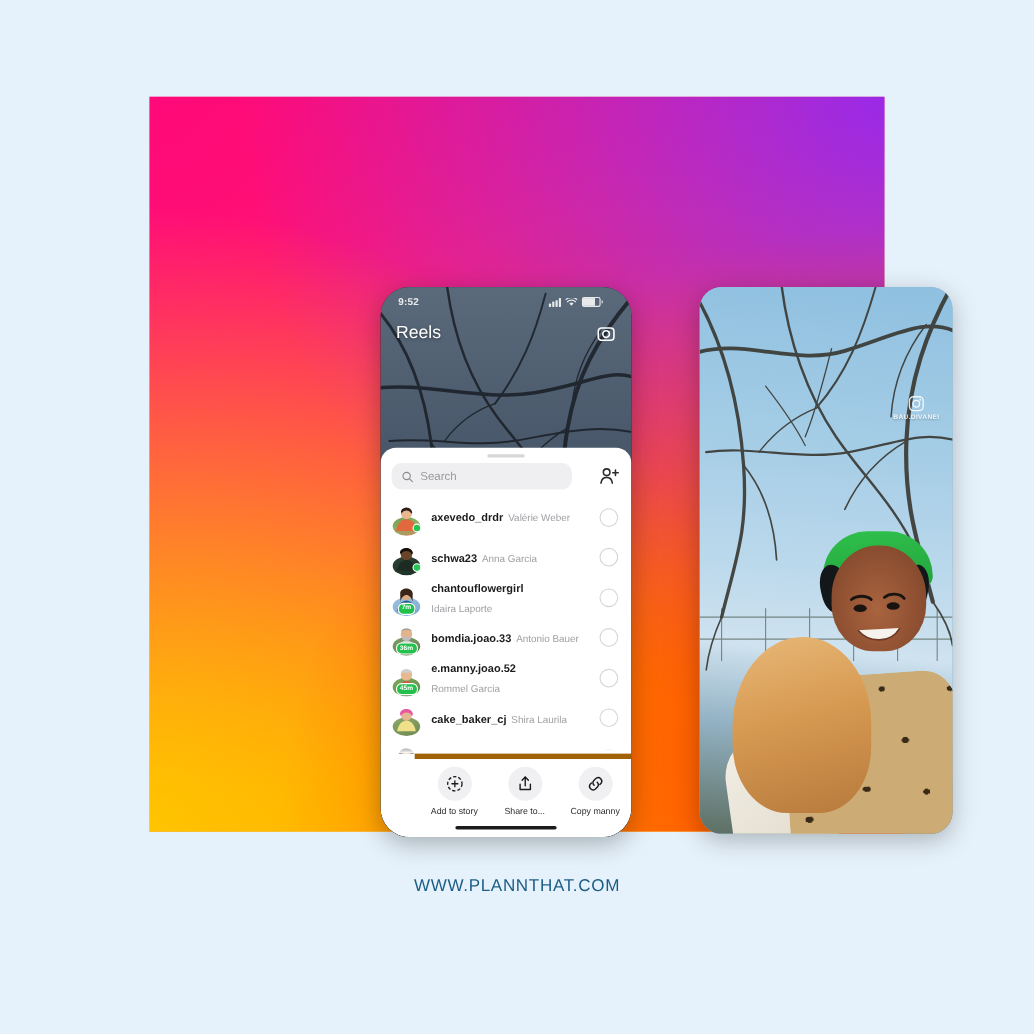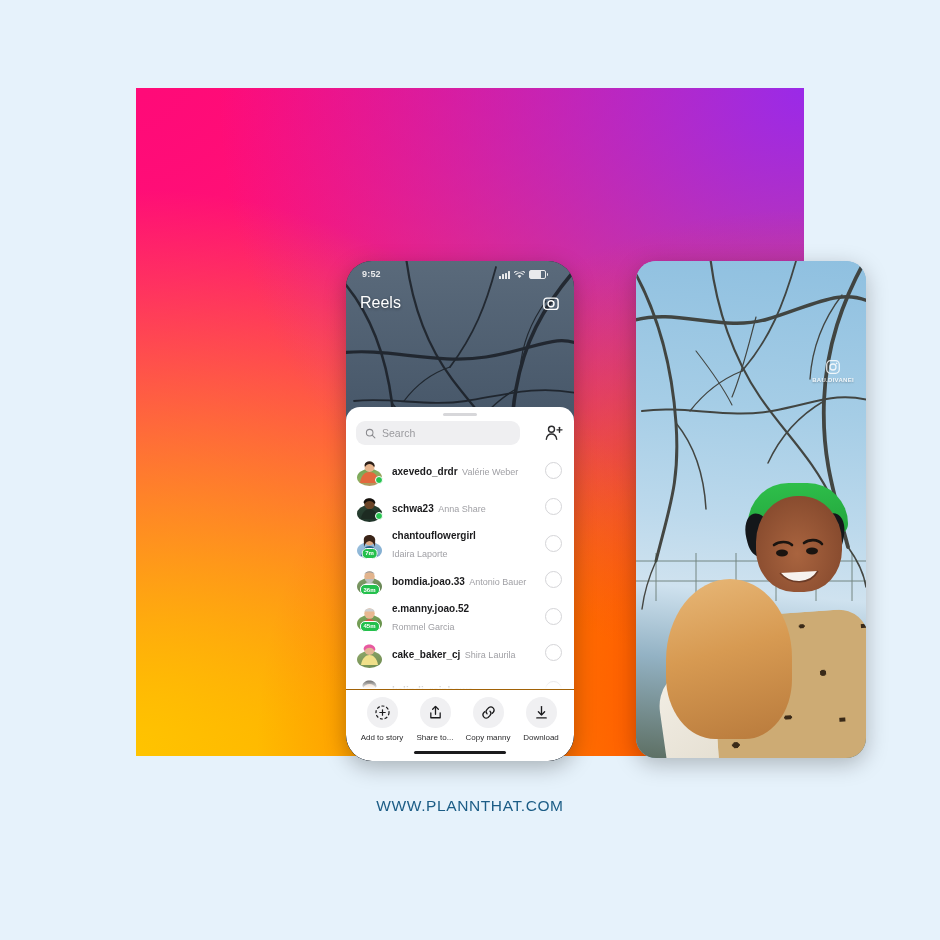--- a/index.html
+++ b/index.html
@@ -231,23 +231,24 @@
   .actions-fade {
     position: absolute;
     left: 0; right: 0; bottom: 0;
     height: 14px;
     background: linear-gradient(180deg, rgba(255,255,255,0), #fff);
     pointer-events: none;
   }
 
   .actions {
     display: flex;
-    gap: 9px;
+    gap: 20px;
     padding: 7px 0 0 14px;
-    border-top: 1px solid #a16207;
+    border-top: 5px solid #a16207;
+    margin-left: 31px;
   }
   .action {
     width: 44px;
     flex: none;
     display: flex;
     flex-direction: column;
     align-items: center;
     gap: 5px;
   }
   .action-circle {
@@ -476,21 +477,21 @@
               <svg viewBox="0 0 25 25" width="25" height="25">
                   <circle cx="12.5" cy="10" r="5.2" fill="#6b4528"></circle>
                   <path d="M4 25 C5 18 9 15 12.5 15 S20 18 21 25 Z" fill="#1d2b22"></path>
                   <path d="M6.6 8.5 C7 2.8 18 2.8 18.4 9 L17.5 10 C15.5 6 9.5 6 7.5 10 Z" fill="#14100c"></path>
                 </svg>
             </span>
             <span class="dot"></span>
           </span>
           <span class="names">
             <span class="uname">schwa23</span>
-            <span class="fullname">Anna Share</span>
+            <span class="fullname">Anna Garcia</span>
           </span>
           <span class="radio"></span>
         </div>
 
         <div class="contact">
           <span class="avatar">
             <span class="face" style="background:linear-gradient(160deg,#9fc3e0 0%,#7aa8cc 100%)">
               <svg viewBox="0 0 25 25" width="25" height="25">
                   <circle cx="12.5" cy="9.5" r="5" fill="#dba882"></circle>
                   <path d="M4 25 C5 18 9 15 12.5 15 S20 18 21 25 Z" fill="#2a5f8a"></path>

